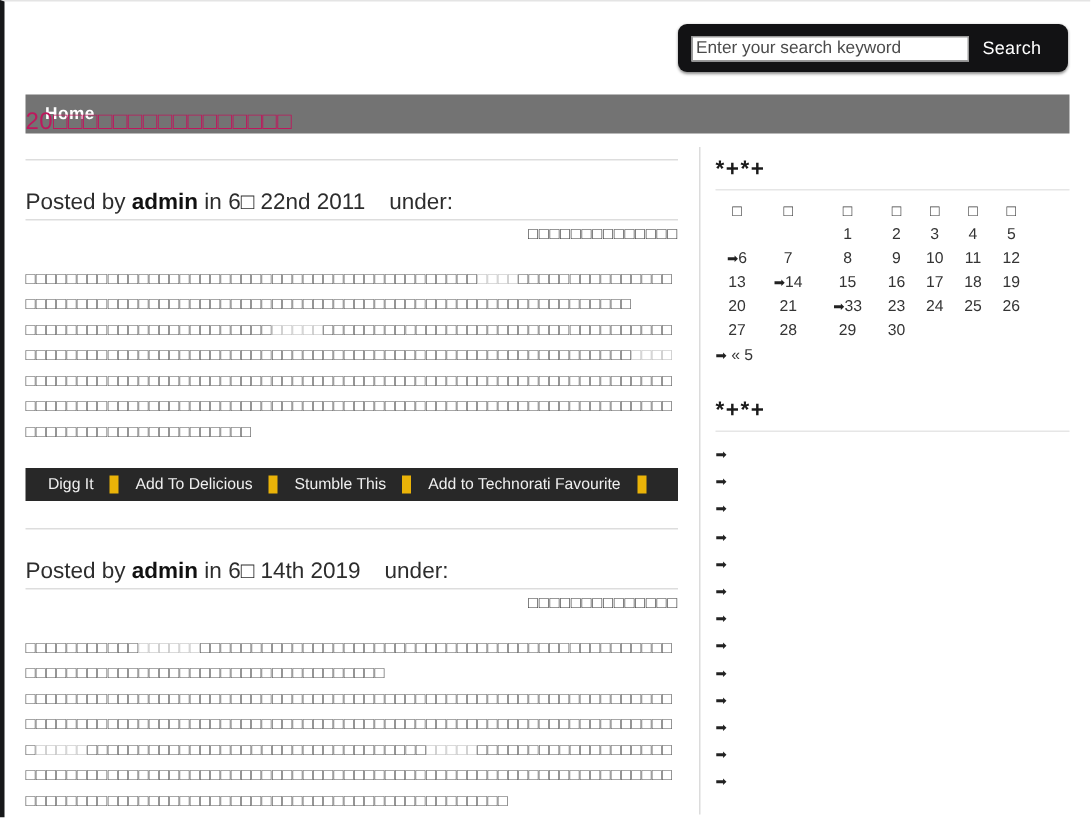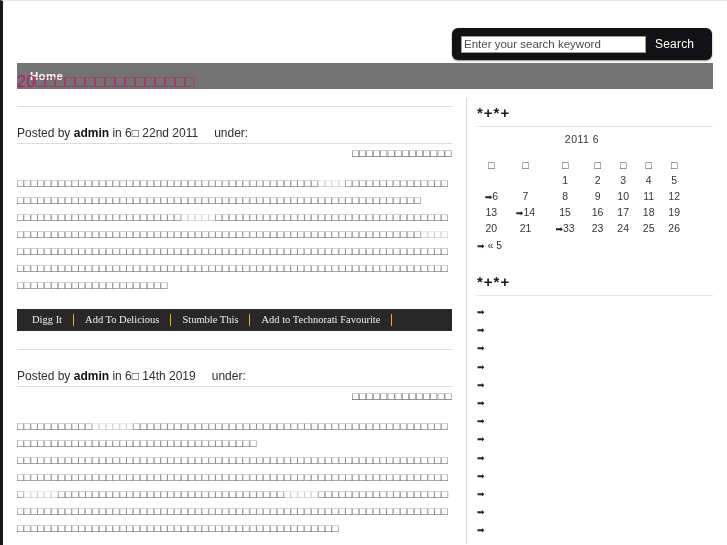--- a/index.html
+++ b/index.html
@@ -27,21 +27,20 @@
   #search-wrap {
     position: absolute;
     left: 449px; top: 15px;
     width: 260px; height: 32px;
     background: #121214;
     border-radius: 6px;
     box-shadow: 0 1px 2px rgba(0,0,0,.45);
     display: flex;
     align-items: center;
     padding: 0 9px;
-    margin-top: 12px;
   }
   #search-input {
     width: 185px;
     height: 17px;
     font-family: "Liberation Sans", sans-serif;
     font-size: 11.5px;
     color: #1c1c1c;
     background: #ffffff;
     border: 1px solid #9a9a9a;
     padding: 1px 2px;
@@ -108,21 +107,21 @@
 
   
   .post { }
   .post-rule {
     border: none;
     border-top: 1px solid #dddddd;
     margin: 8px 0 0 0;
     height: 0;
   }
   .post-meta {
-    font-size: 12px;
+    font-size: 15px;
     color: #2d2d2d;
     padding-top: 19px;
     border-bottom: 1px solid #dddddd;
     padding-bottom: 3px;
     white-space: nowrap;
   }
   .post-meta b { font-weight: bold; color: #111; }
   .post-meta .under { padding-left: 16px; }
   .post-title {
     text-align: right;
@@ -146,25 +145,24 @@
     background: #282828;
     height: 22px;
     display: flex;
     align-items: center;
     padding-left: 4px;
   }
   .share-item {
     color: #efefef;
     font-size: 10.5px;
     padding: 0 11px;
-    border-right: 1px solid #eab308;
+    border-right: 6px solid #eab308;
     line-height: 12px;
     cursor: pointer;
     white-space: nowrap;
-    font-family: Liberation Serif, serif;
   }
 
   
   .widget { margin-bottom: 6px; }
   .widget-title {
     font-size: 15px;
     font-weight: bold;
     color: #1a1a1a;
     letter-spacing: 1px;
     padding-bottom: 5px;
@@ -285,21 +283,20 @@
       </div>
 
     </div>
 
     <div id="sidebar">
 
       <div class="widget">
         <div class="widget-title">*+*+</div>
 
         <table class="calendar">
-          <caption>2011 6</caption>
           <thead>
             <tr>
               <th>□</th>
               <th>□</th>
               <th>□</th>
               <th>□</th>
               <th>□</th>
               <th>□</th>
               <th>□</th>
             </tr>
@@ -334,20 +331,29 @@
               </tr>
               <tr>
                 <td>20</td>
                 <td>21</td>
                 <td><span class="arrow">➡</span><span class="daylink">33</span></td>
                 <td>23</td>
                 <td>24</td>
                 <td>25</td>
                 <td>26</td>
               </tr>
+              <tr>
+                <td>27</td>
+                <td>28</td>
+                <td>29</td>
+                <td>30</td>
+                <td class="pad">&nbsp;</td>
+                <td class="pad">&nbsp;</td>
+                <td class="pad">&nbsp;</td>
+              </tr>
             </tbody>
         </table>
 
         <div id="cal-nav">
           <span class="arrow">➡</span>
           <span class="prev">« 5</span>
         </div>
       </div>
 
       <div class="widget" style="margin-top:22px;">

